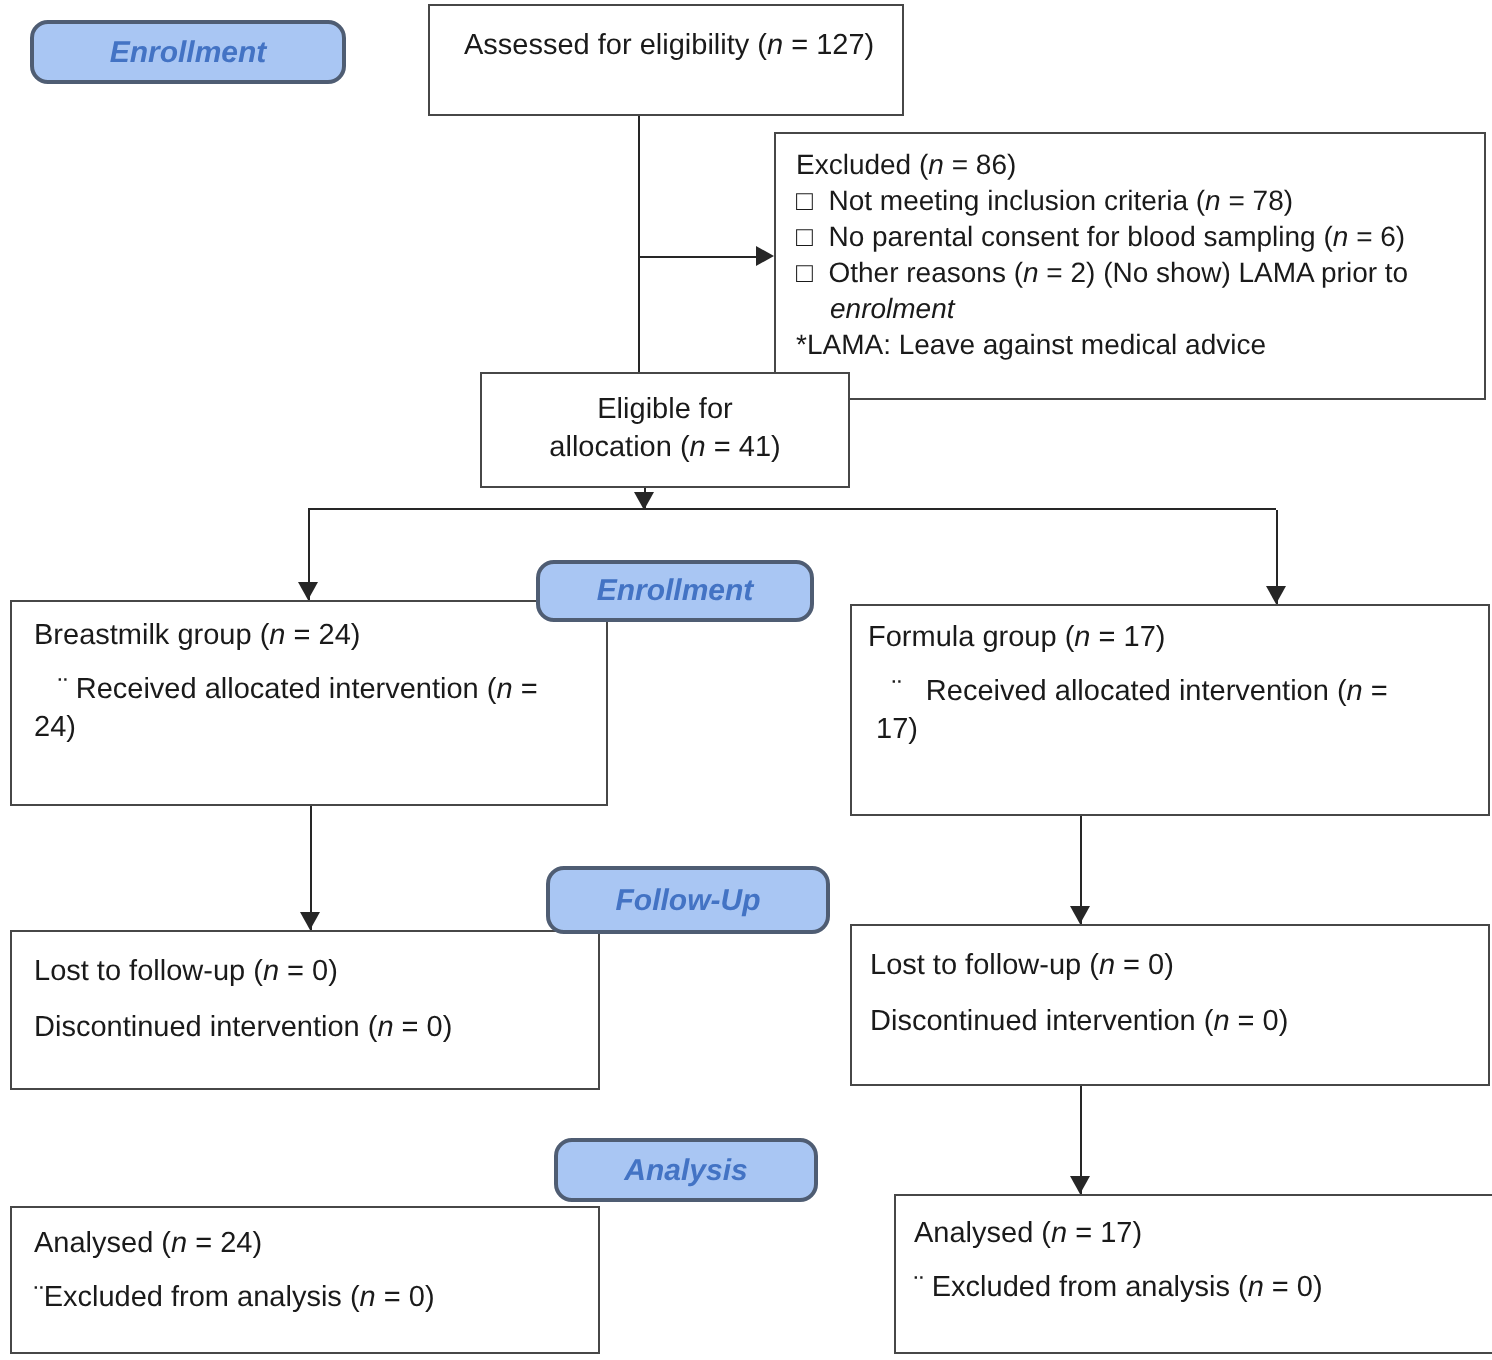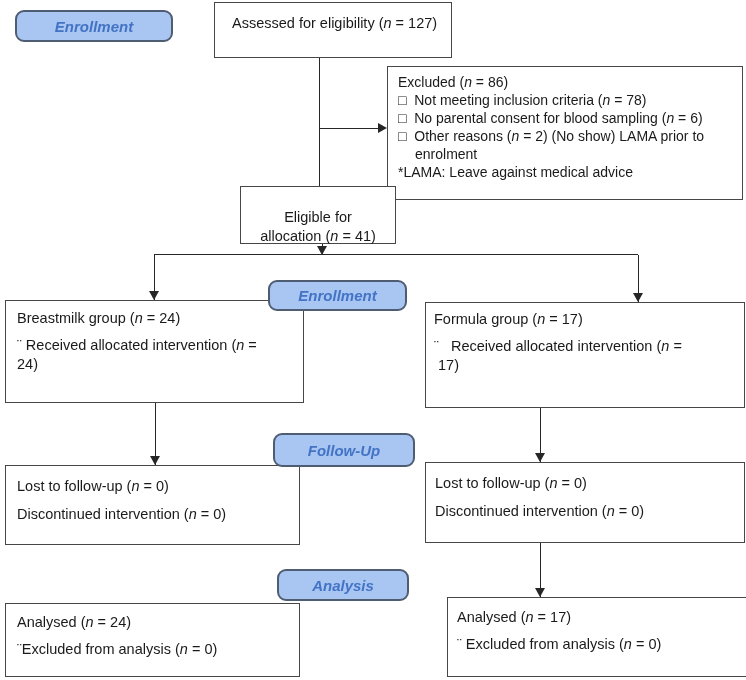--- a/index.html
+++ b/index.html
@@ -25,24 +25,24 @@
     content:""; position:absolute; bottom:0; left:-5.7px; width:0; height:0;
     border-left:5px solid transparent; border-right:5px solid transparent;
     border-top:9px solid var(--line-color,#262626);
   }
   .harrow::after {
     content:""; position:absolute; right:-8px; top:-5.7px; width:0; height:0;
     border-top:5px solid transparent; border-bottom:5px solid transparent;
     border-left:9px solid var(--line-color,#262626);
   }
   .excluded { font-size:14px; line-height:18px; }
-  .excluded .ind-wrap { padding-left:17px; }
+  .excluded .ind-wrap { padding-left:17px;font-style:italic; }
   .two-line { line-height:19px; text-align:center; }
   .grp { line-height:19px; }
-  .grp .bullet { margin-top:8px; }
+  .grp .bullet { margin-top:8px;margin-left:12px; }
   .fu { line-height:28px; }
   .an { line-height:27px; }
   i { font-style:italic; }
 </style>
 </head>
 <body>
 
 <div class="canvas">
 
   <div class="vline" style="left:319px;top:58px;height:128px"></div>
@@ -61,21 +61,21 @@
 
   <div class="box excluded" style="left:387px;top:66px;width:356px;height:134px;padding:6px 6px 0 10px">
     <div class="ln">Excluded (<i>n</i> = 86)</div>
     <div class="ln">□  Not meeting inclusion criteria (<i>n</i> = 78)</div>
     <div class="ln">□  No parental consent for blood sampling (<i>n</i> = 6)</div>
     <div class="ln">□  Other reasons (<i>n</i> = 2) (No show) LAMA prior to</div>
     <div class="ln ind-wrap">enrolment</div>
     <div class="ln">*LAMA: Leave against medical advice</div>
   </div>
 
-  <div class="box two-line" style="left:240px;top:186px;width:156px;height:58px;padding-top:21px">
+  <div class="box two-line" style="left:240px;top:186px;width:185px;height:58px;padding-top:9px">
     <div class="ln">Eligible for</div>
     <div class="ln">allocation (<i>n</i> = 41)</div>
   </div>
 
   <div class="box grp" style="left:5px;top:300px;width:299px;height:103px;padding:8px 8px 0 11px">
     <div class="ln">Breastmilk group (<i>n</i> = 24)</div>
     <div class="ln bullet">¨ Received allocated intervention (<i>n</i> =</div>
     <div class="ln">24)</div>
   </div>
 

